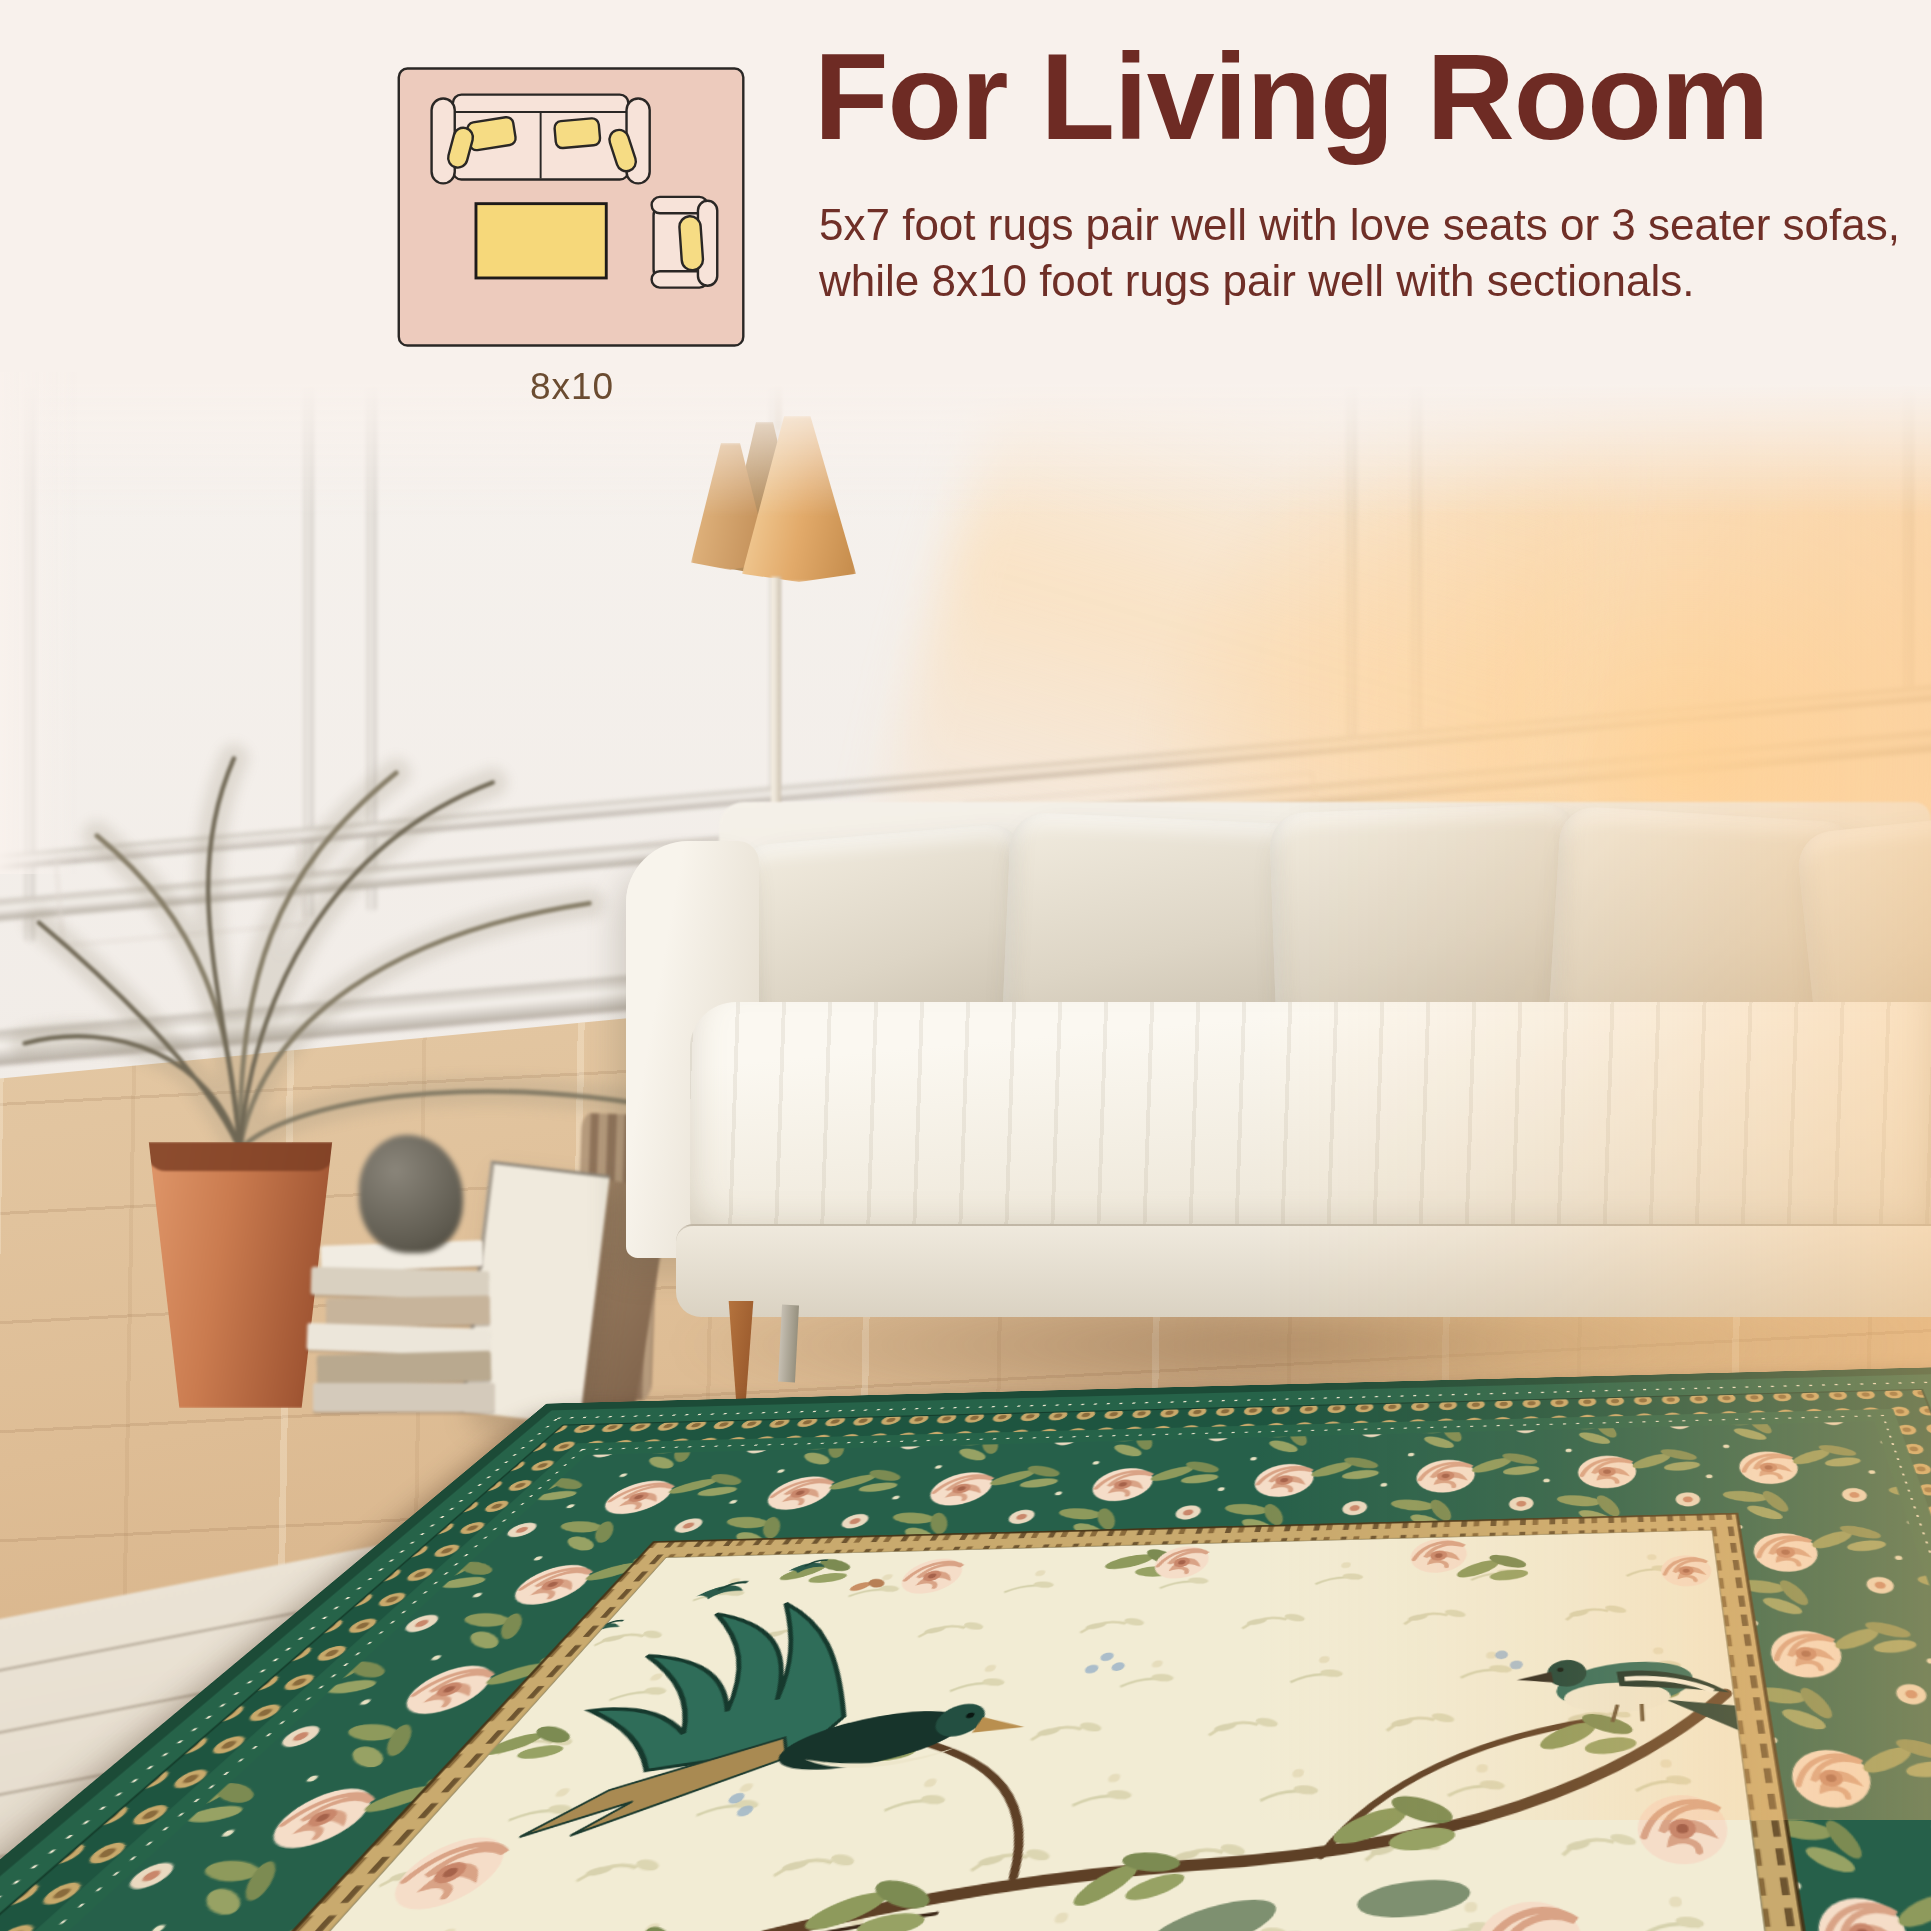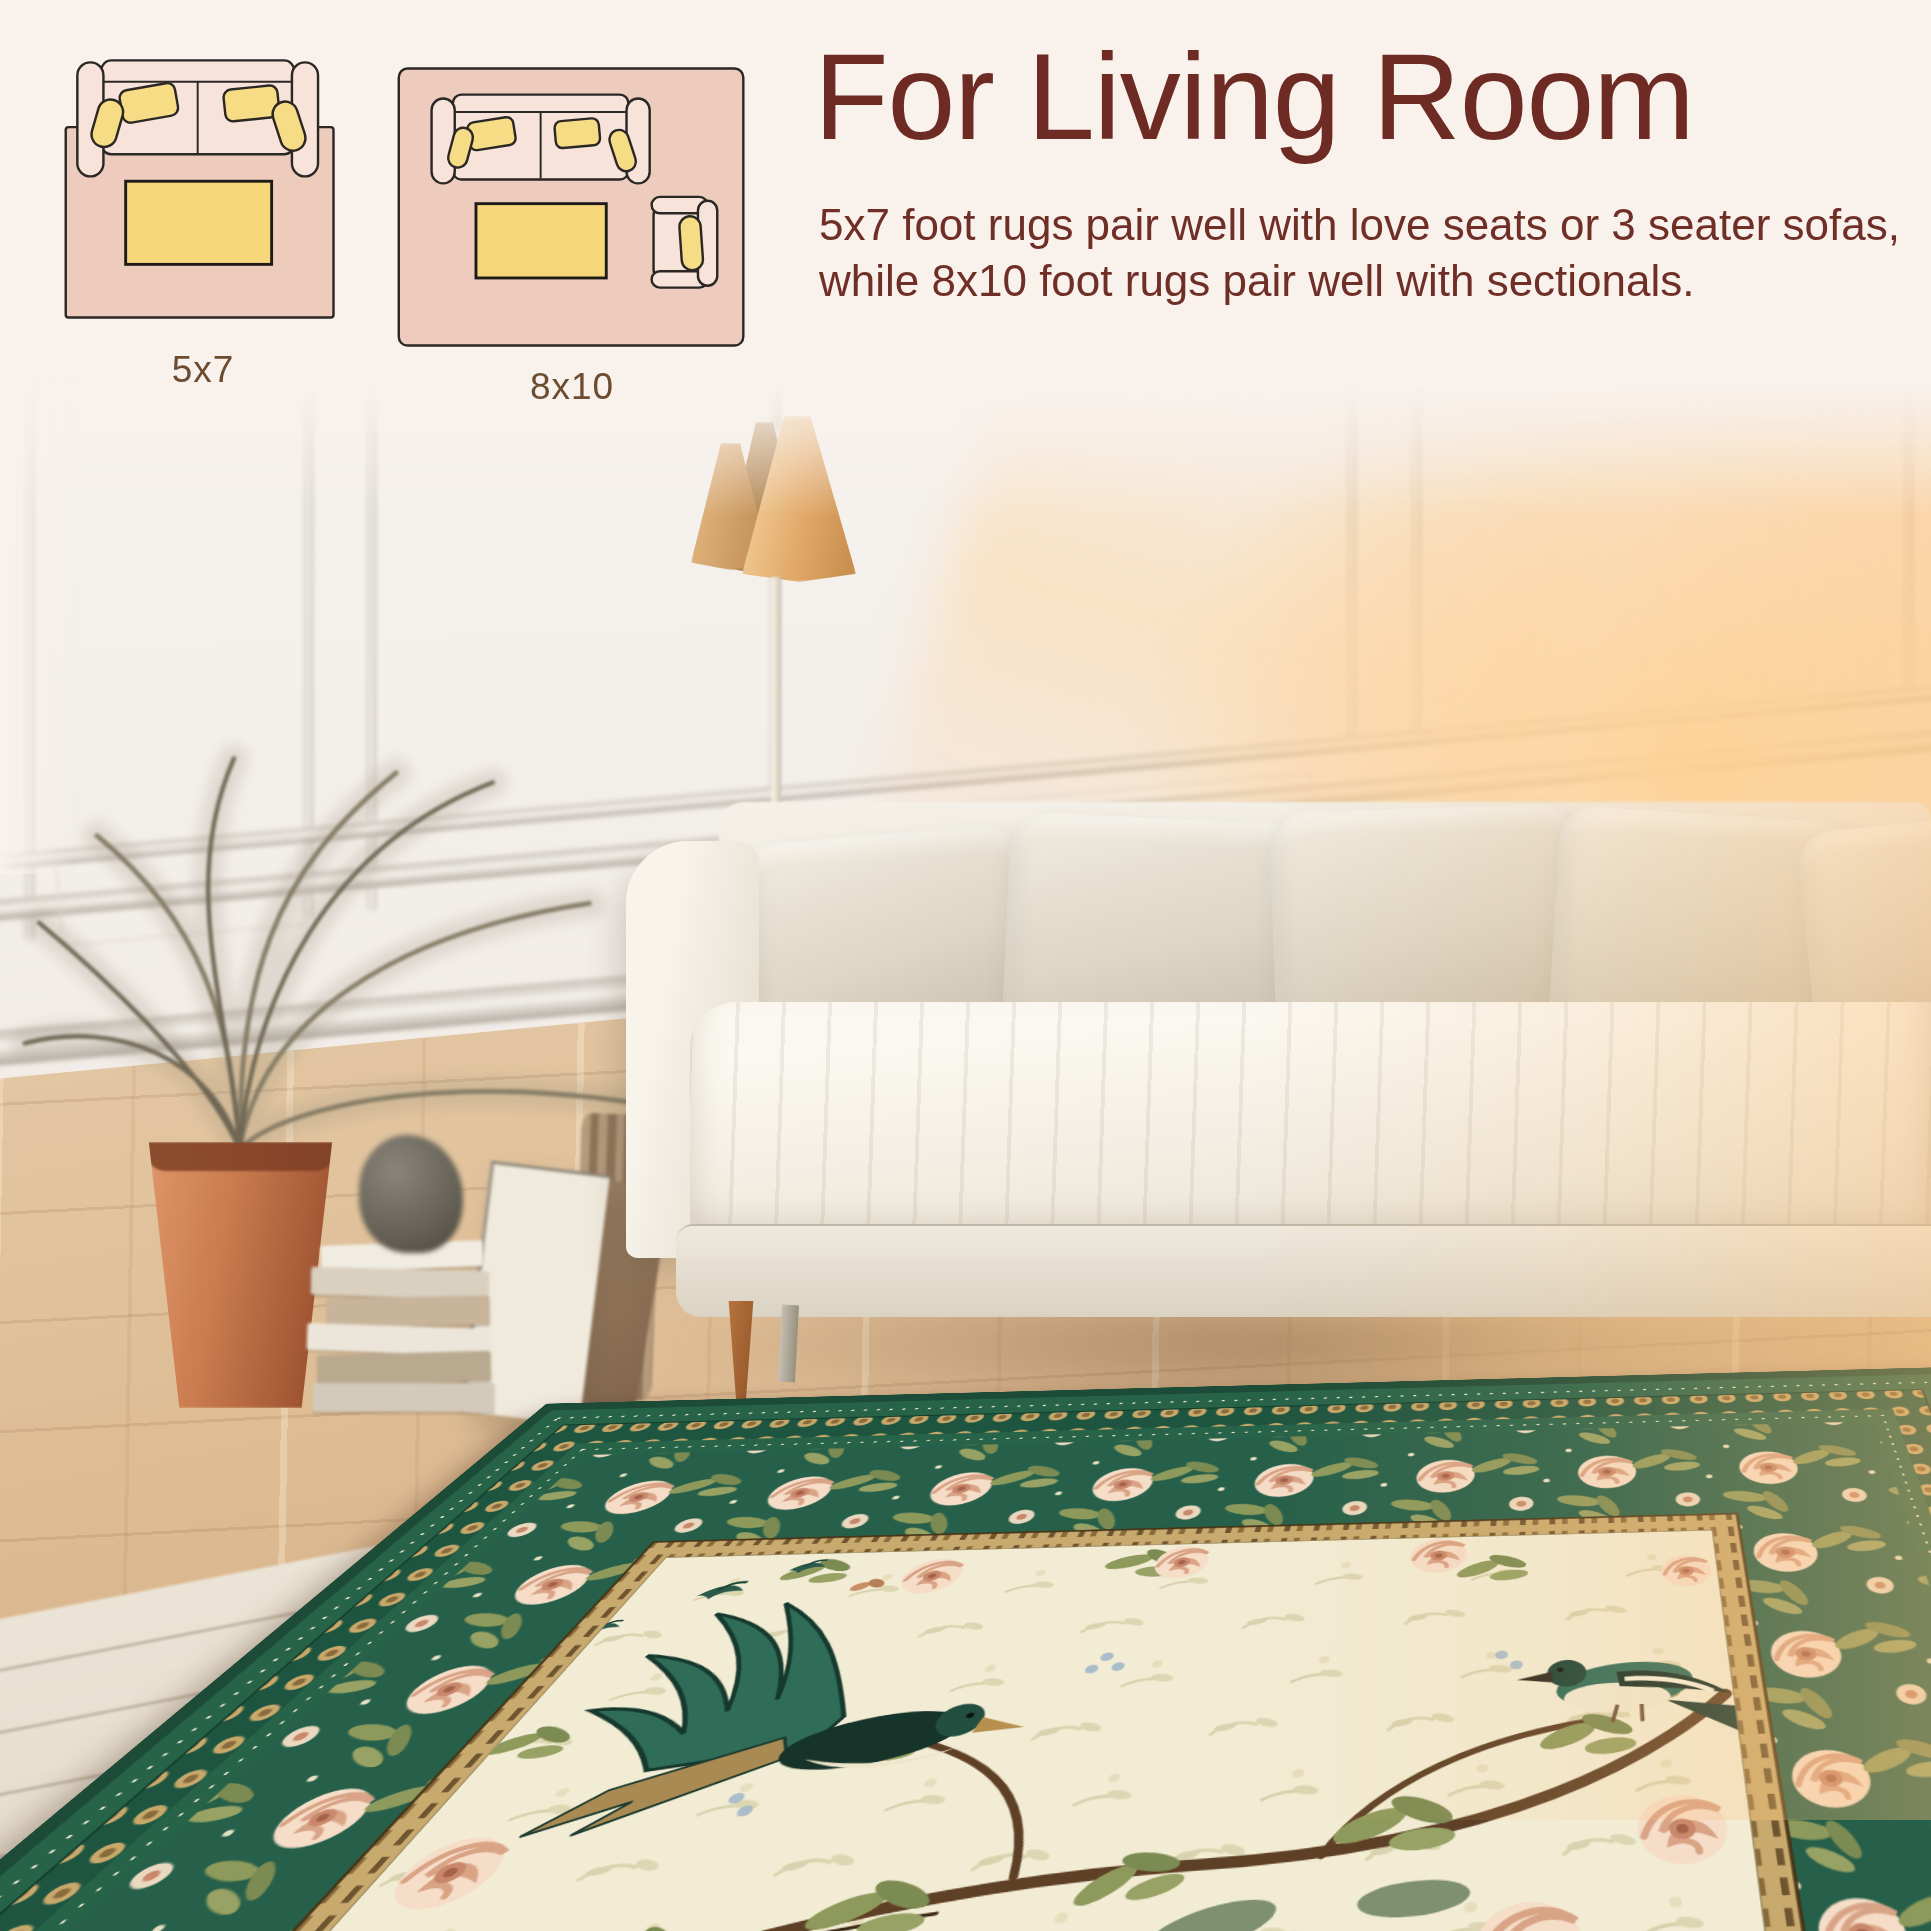--- a/index.html
+++ b/index.html
@@ -8,21 +8,21 @@
 
   
   .top{position:absolute;inset:0 0 auto 0;height:386px;z-index:80;}
   .fig{position:absolute;margin:0;text-align:center;}
   .fig-57{left:58px;top:43px;width:290px;}
   .fig-810{left:391px;top:56px;width:362px;}
   .fig figcaption{font-size:37px;color:#6B4C31;letter-spacing:1px;}
   .fig-57 figcaption{margin-top:11.6px;}
   .fig-810 figcaption{margin-top:1.9px;}
   .headline{position:absolute;left:814px;top:33px;margin:0;width:1110px;
-    font-size:122px;line-height:1.05;font-weight:400;color:#6E2B24;letter-spacing:-1px;}
+    font-size:122px;line-height:1.05;font-weight:700;color:#6E2B24;letter-spacing:-1px;}
   .subtext{position:absolute;left:819px;top:197px;margin:0;width:1192px;
     font-size:44px;line-height:1.28;color:#6F2F27;}
 
   
   .photo{position:absolute;left:0;top:372px;width:1931px;height:1559px;overflow:hidden;}
   .wall{position:absolute;inset:0;z-index:1;
     background:linear-gradient(178deg,#F6F2EE 0%,#F1ECE7 45%,#E9E3DC 75%,#E2DBD2 100%);}
   .stile{position:absolute;width:8.7px;top:-19.3px;z-index:2;border-radius:3.9px;filter:blur(2.1px);
     background:linear-gradient(90deg,#CEC7BF,#F7F4F0 55%,#BBB3AA);}
   .rail{position:absolute;left:-145px;width:2221px;z-index:2;border-radius:5.8px;filter:blur(2.1px);
@@ -128,38 +128,20 @@
   .fade-left{position:absolute;left:0;top:0;width:77px;height:502px;z-index:60;
     background:linear-gradient(to right,rgba(248,241,236,.92),rgba(248,241,236,0));}
 </style>
 </head>
 <body>
 
 <div class="canvas">
 
   <section class="top">
 
-    <figure class="fig fig-57">
-      <svg width="290" height="290" viewBox="0 0 300 300">
-        <rect x="8" y="87" width="277" height="197" rx="3" fill="#EDCBBD" stroke="#2A2725" stroke-width="2.5"></rect>
-        <g>
-          <rect x="45" y="18" width="199" height="97" rx="10" fill="#F7E3D9" stroke="#2A2725" stroke-width="2.5"></rect>
-          <line x1="45" y1="40" x2="244" y2="40" stroke="#2A2725" stroke-width="2"></line>
-          <line x1="144.5" y1="40" x2="144.5" y2="114" stroke="#2A2725" stroke-width="2"></line>
-          <rect x="20" y="20" width="27" height="118" rx="13.5" fill="#F7E3D9" stroke="#2A2725" stroke-width="2.5"></rect>
-          <rect x="242" y="20" width="27" height="118" rx="13.5" fill="#F7E3D9" stroke="#2A2725" stroke-width="2.5"></rect>
-          <rect x="65" y="45" width="58" height="34" rx="8" fill="#F6DC84" stroke="#2A2725" stroke-width="2.5" transform="rotate(-10 94 62)"></rect>
-          <rect x="172" y="46" width="56" height="33" rx="8" fill="#F6DC84" stroke="#2A2725" stroke-width="2.5" transform="rotate(-6 200 62)"></rect>
-          <rect x="38" y="58" width="26" height="50" rx="13" fill="#F6DC84" stroke="#2A2725" stroke-width="2.5" transform="rotate(16 51 83)"></rect>
-          <rect x="226" y="60" width="26" height="52" rx="13" fill="#F6DC84" stroke="#2A2725" stroke-width="2.5" transform="rotate(-18 239 86)"></rect>
-        </g>
-        <rect x="70" y="143" width="151" height="86" fill="#F6D87A" stroke="#1E1B19" stroke-width="3"></rect>
-      </svg>
-      <figcaption>5x7</figcaption>
-    </figure>
 
     <figure class="fig fig-810">
       <svg width="362" height="304" viewBox="0 0 375 315">
         <rect x="8" y="13" width="357" height="287" rx="9" fill="#EDCBBD" stroke="#2A2725" stroke-width="2.5"></rect>
         <g>
           <rect x="64" y="40" width="182" height="88" rx="9" fill="#F7E3D9" stroke="#2A2725" stroke-width="2.5"></rect>
           <line x1="64" y1="58" x2="246" y2="58" stroke="#2A2725" stroke-width="2"></line>
           <line x1="155" y1="58" x2="155" y2="127" stroke="#2A2725" stroke-width="2"></line>
           <rect x="42" y="44" width="24" height="88" rx="12" fill="#F7E3D9" stroke="#2A2725" stroke-width="2.5"></rect>
           <rect x="244" y="44" width="24" height="88" rx="12" fill="#F7E3D9" stroke="#2A2725" stroke-width="2.5"></rect>

